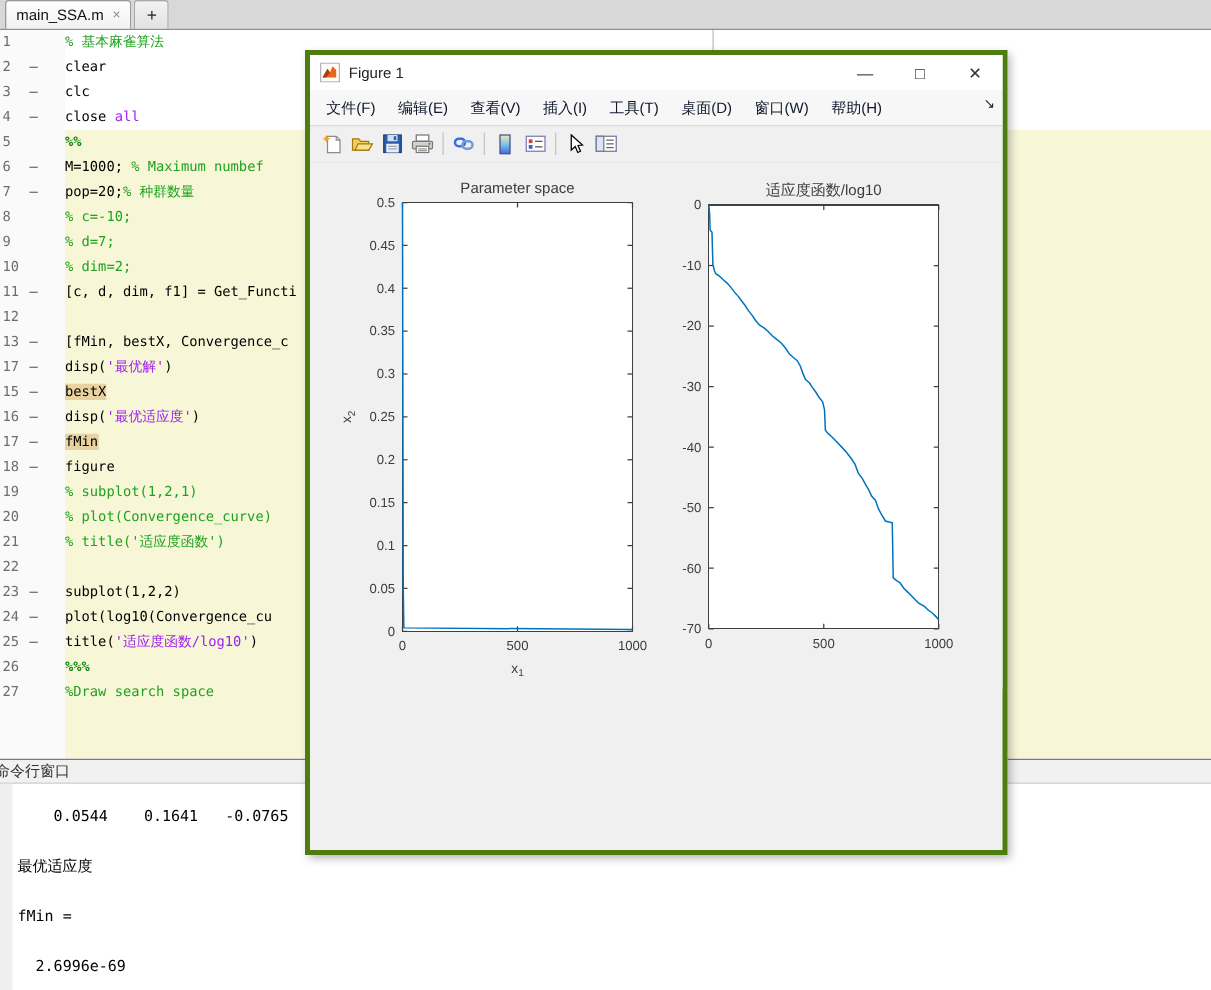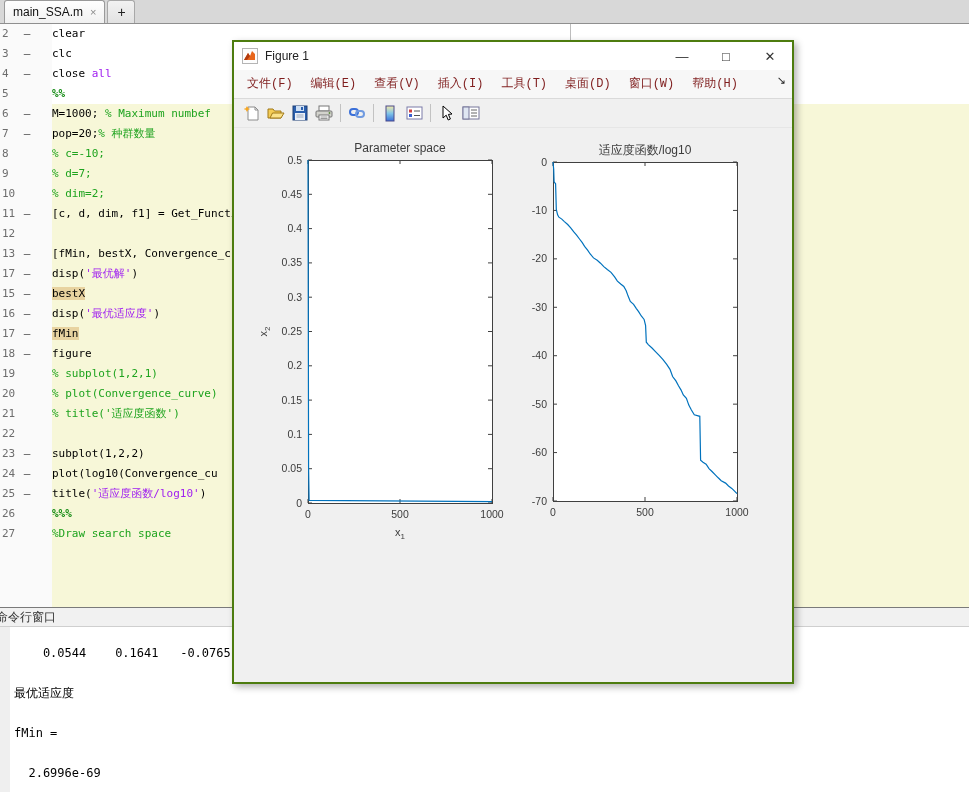--- a/index.html
+++ b/index.html
@@ -38,30 +38,30 @@
   
   .cmd{position:absolute;left:0;top:607px;width:969px;height:185px;background:#fff;}
   .cmd-header{height:18px;background:#f1f1f1;border-top:1px solid #7a7a7a;border-bottom:1px solid #cfcfcf;
               font-size:12px;color:#333;line-height:18px;padding-left:0px;}
   .cmd-header span{margin-left:-4px;}
   .cmd-gutter{position:absolute;left:0;top:20px;bottom:0;width:10px;background:#efefef;}
   .cmd-out{margin:0;padding:16px 0 0 14px;font-family:"DejaVu Sans Mono",monospace;
            font-size:12px;line-height:20px;color:#000;}
 
   
-  .figwin{position:absolute;left:232px;top:40px;width:562px;height:644px;background:#f0f0f0;
-          border:2px solid #4d7c0f;box-shadow:3px 3px 7px rgba(0,0,0,0.3);z-index:20;box-sizing:border-box;}
+  .figwin{position:absolute;left:244px;top:40px;width:562px;height:644px;background:#f0f0f0;
+          border:4px solid #4d7c0f;box-shadow:3px 3px 7px rgba(0,0,0,0.3);z-index:20;box-sizing:border-box;}
   .figtitle{height:28px;background:#fff;display:flex;align-items:center;}
   .figtitle .appicon{width:16px;height:16px;margin-left:8px;}
   .figtitle .ft-label{font-size:12px;color:#222;margin-left:7px;flex:1;}
   .winbtn{width:44px;height:28px;display:flex;align-items:center;justify-content:center;
           font-size:13px;color:#333;}
   .menubar{height:28px;background:#f7f7f7;display:flex;align-items:center;padding-left:4px;
            border-bottom:1px solid #dadada;position:relative;}
-  .menu-item{font-size:12px;color:#7f1d1d;padding:0 9px;line-height:28px;font-family:Liberation Mono, monospace;}
+  .menu-item{font-size:12px;color:#0f172a;padding:0 9px;line-height:28px;}
   .menu-overflow{position:absolute;right:6px;top:4px;font-size:11px;color:#222;}
   .toolbar{height:28px;background:#f0f0f0;display:flex;align-items:center;padding-left:6px;
            border-bottom:1px solid #e6e6e6;}
   .tbtn{width:24px;height:22px;display:flex;align-items:center;justify-content:center;}
   .tsep{width:1px;height:18px;background:#c2c2c2;margin:0 4px;}
   .figcanvas{position:relative;height:421px;background:#f0f0f0;}
   .figcanvas svg{position:absolute;left:0;top:0;}
 </style>
 </head>
 <body>
@@ -74,20 +74,21 @@
       <span class="tab-close">×</span>
     </div>
     <div class="tab-plus">+</div>
   </div>
 
   <div class="editor">
     <div class="gutter-bg"></div>
     <div class="section-bg"></div>
     <div class="guide-line"></div>
     <div class="code-lines" id="code-lines">
+        <div class="cl"><span class="ln">1</span><span class="dash"></span><span class="ind"></span><span class="tk-c">% 基本麻雀算法</span></div>
         <div class="cl"><span class="ln">2</span><span class="dash">–</span><span class="ind"></span><span class="tk-k">clear</span></div>
         <div class="cl"><span class="ln">3</span><span class="dash">–</span><span class="ind"></span><span class="tk-k">clc</span></div>
         <div class="cl"><span class="ln">4</span><span class="dash">–</span><span class="ind"></span><span class="tk-k">close </span><span class="tk-kw">all</span></div>
         <div class="cl"><span class="ln">5</span><span class="dash"></span><span class="ind"></span><span class="tk-b">%%</span></div>
         <div class="cl"><span class="ln">6</span><span class="dash">–</span><span class="ind"></span><span class="tk-k">M=1000; </span><span class="tk-c">% Maximum numbef</span></div>
         <div class="cl"><span class="ln">7</span><span class="dash">–</span><span class="ind"></span><span class="tk-k">pop=20;</span><span class="tk-c">% 种群数量</span></div>
         <div class="cl"><span class="ln">8</span><span class="dash"></span><span class="ind"></span><span class="tk-c">% c=-10;</span></div>
         <div class="cl"><span class="ln">9</span><span class="dash"></span><span class="ind"></span><span class="tk-c">% d=7;</span></div>
         <div class="cl"><span class="ln">10</span><span class="dash"></span><span class="ind"></span><span class="tk-c">% dim=2;</span></div>
         <div class="cl"><span class="ln">11</span><span class="dash">–</span><span class="ind"></span><span class="tk-k">[c, d, dim, f1] = Get_Functi</span></div>

